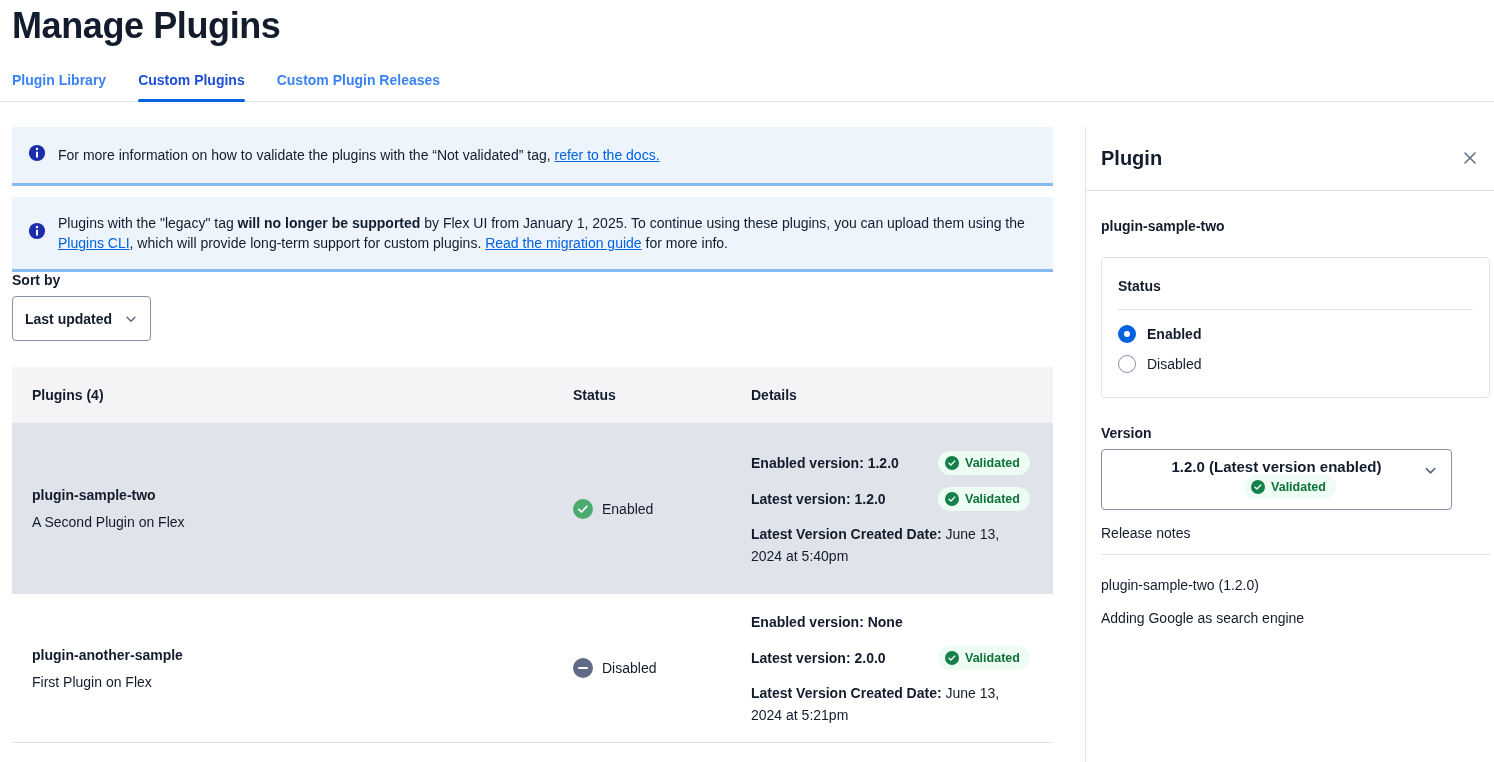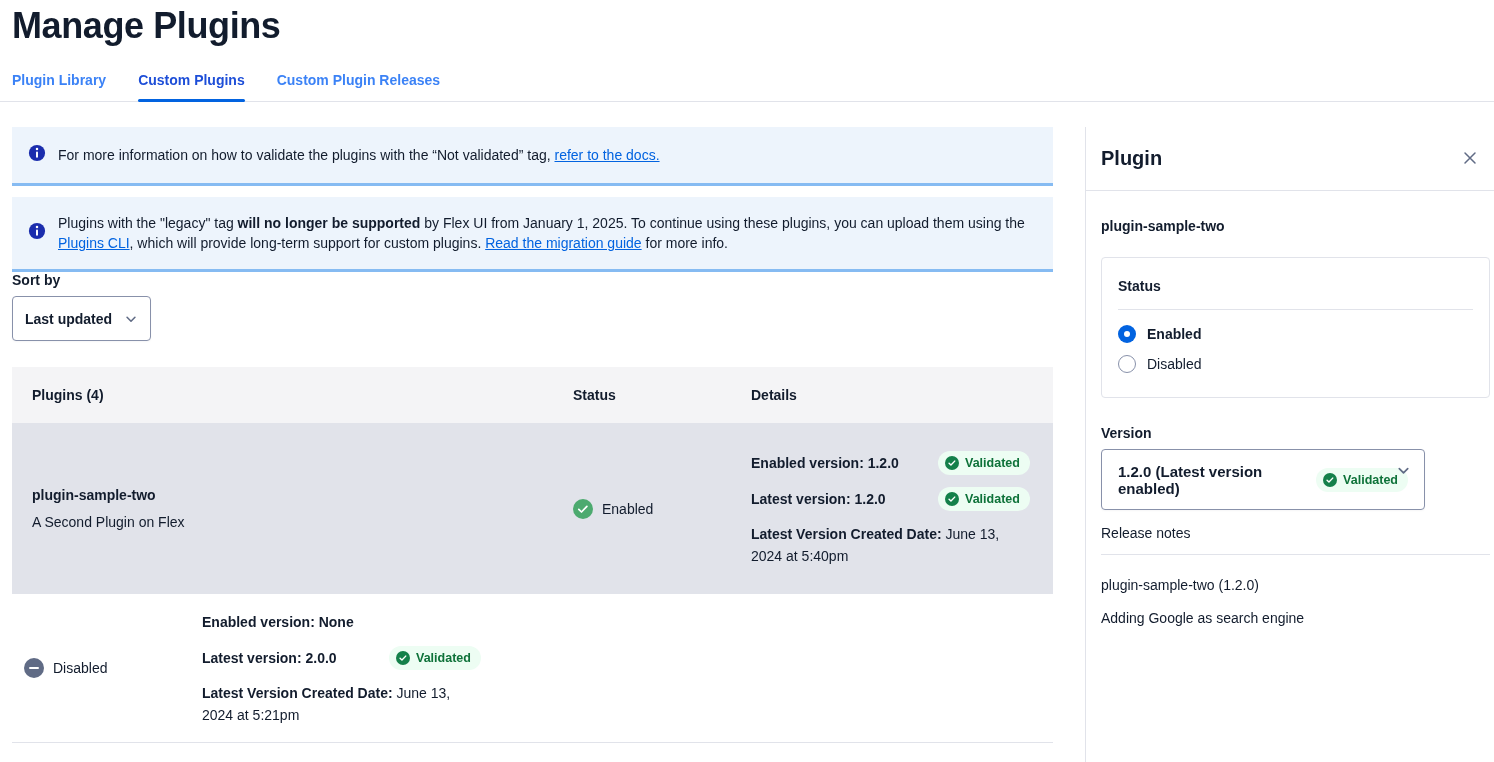--- a/index.html
+++ b/index.html
@@ -55,21 +55,21 @@
   .card-hr { border:none; border-top:1px solid #E1E3EA; margin:15px 0; }
   .radio-row { display:flex; align-items:center; gap:11px; cursor:pointer; }
   .radio-row + .radio-row { margin-top:12px; }
   .radio { width:18px; height:18px; border-radius:50%; position:relative; flex:0 0 18px; }
   .radio.checked { background:#0263E0; }
   .radio.checked::after { content:""; position:absolute; left:6px; top:6px; width:6px; height:6px; border-radius:50%; background:#fff; }
   .radio.unchecked { background:#fff; border:1px solid #8891AA; }
   .radio-label.sel { font-weight:700; }
 
   .version-label { margin-top:27px; font-weight:700; }
-  .version-select { position:relative; margin-top:8px; width:324px; height:61px; border:1px solid #8891AA; border-radius:4px; background:#fff; display:flex; align-items:center; padding:0 16px; cursor:pointer; box-shadow:0 1px 2px rgba(18,28,45,0.04); }
+  .version-select { position:relative; margin-top:8px; width:351px; height:61px; border:1px solid #8891AA; border-radius:4px; background:#fff; display:flex; align-items:center; padding:8px 16px; cursor:pointer; box-shadow:0 1px 2px rgba(18,28,45,0.04);flex-direction:column; }
   .version-value { font-size:15px; font-weight:700; }
   .version-select .badge { position:static; transform:none; margin-left:27px; }
   .select-chevron { position:absolute; top:13px; right:13px; line-height:0; }
 
   .rn-heading { margin-top:15px; font-weight:400; }
   .rn-hr { border:none; border-top:1px solid #E1E3EA; margin-top:13px; }
   .rn-line1 { margin-top:22px; }
   .rn-line2 { margin-top:17px; }
 </style>
 </head>
@@ -161,20 +161,24 @@
                 </svg>
               <span>Validated</span>
             </span>
           </div>
           <div class="dline wrapline"><span class="bold">Latest Version Created Date:</span><span> June 13, 2024 at 5:40pm</span></div>
         </div>
       </div>
     </div>
 
     <div class="trow plain">
+      <div class="c1">
+        <div class="pname">plugin-another-sample</div>
+        <div class="pdesc">First Plugin on Flex</div>
+      </div>
       <div class="c2">
         <div class="status-cell">
           <span style="line-height:0;">
             <svg width="20" height="20" viewBox="0 0 20 20">
                 <circle cx="10" cy="10" r="10" fill="#606B85"></circle>
                 <rect x="5" y="8.9" width="10" height="2.2" rx="1.1" fill="#fff"></rect>
               </svg>
           </span>
           <span>Disabled</span>
         </div>

